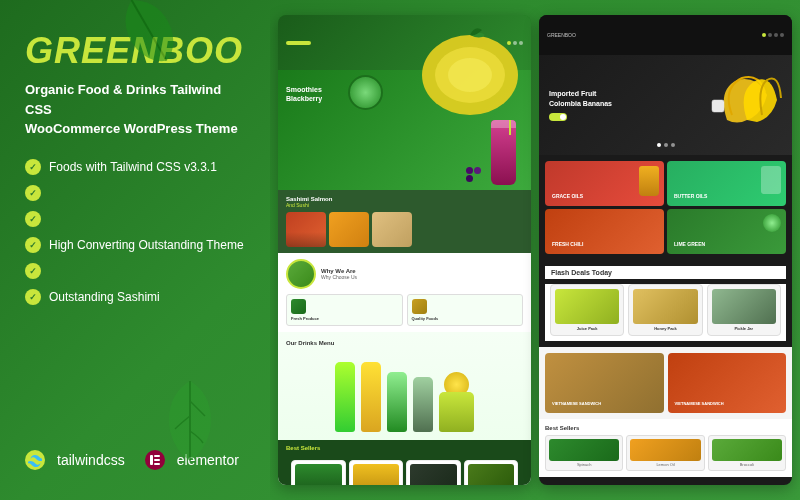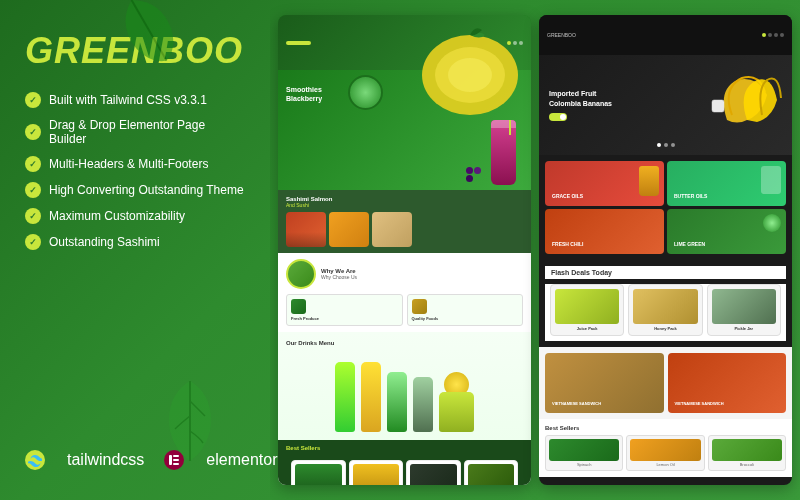--- a/index.html
+++ b/index.html
@@ -81,23 +81,23 @@
     .bottom-logos {
       display: flex;
       align-items: center;
       gap: 20px;
       margin-top: 20px;
     }
 
     .brand-logo {
       display: flex;
       align-items: center;
-      gap: 22px;
+      gap: 12px;
       color: #ffffff;
-      font-size: 16px;
+      font-size: 14px;
     }
 
     .brand-logo-icon {
       width: 20px;
       height: 20px;
       border-radius: 50%;
       background: #c8e63c;
       display: flex;
       align-items: center;
       justify-content: center;
@@ -363,41 +363,40 @@
 </head>
 <body>
 
 <div class="main-container">
 
   <div class="left-panel">
     <div>
 
       <div class="logo">GREENBOO</div>
 
+      <div class="tagline" style="white-space: pre-line;">Organic Food &amp; Drinks Tailwind CSS
+WooCommerce WordPress Theme</div>
 
       <ul class="features-list">
         <li>
           <span class="check-icon">✓</span>
-          <span>Built with Tailwind CSS v3.3.1</span>
+          <span>Foods with Tailwind CSS v3.3.1</span>
         </li>
         <li>
           <span class="check-icon">✓</span>
-          <span>Drag &amp; Drop Elementor Page Builder</span>
         </li>
         <li>
           <span class="check-icon">✓</span>
-          <span>Multi-Headers &amp; Multi-Footers</span>
         </li>
         <li>
           <span class="check-icon">✓</span>
           <span>High Converting Outstanding Theme</span>
         </li>
         <li>
           <span class="check-icon">✓</span>
-          <span>Maximum Customizability</span>
         </li>
         <li>
           <span class="check-icon">✓</span>
           <span>Outstanding Sashimi</span>
         </li>
       </ul>
     </div>
 
     <div class="bottom-logos">
       <div class="brand-logo">

